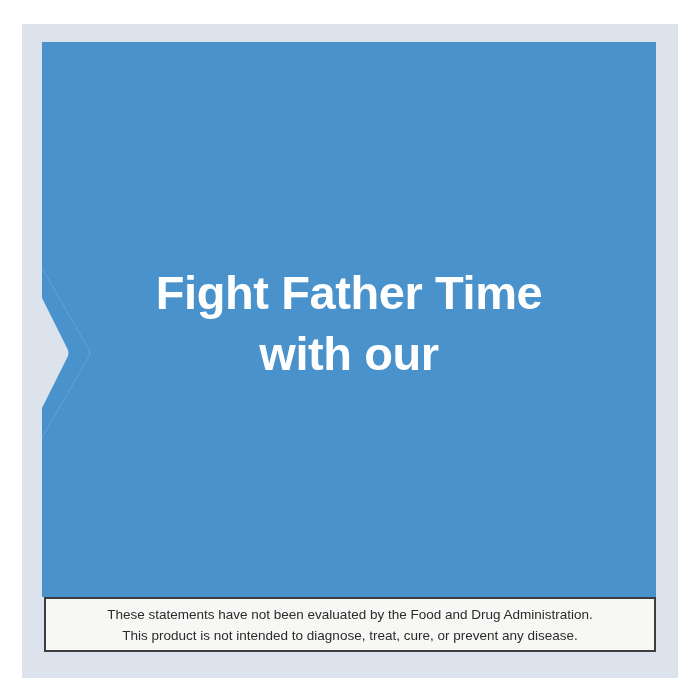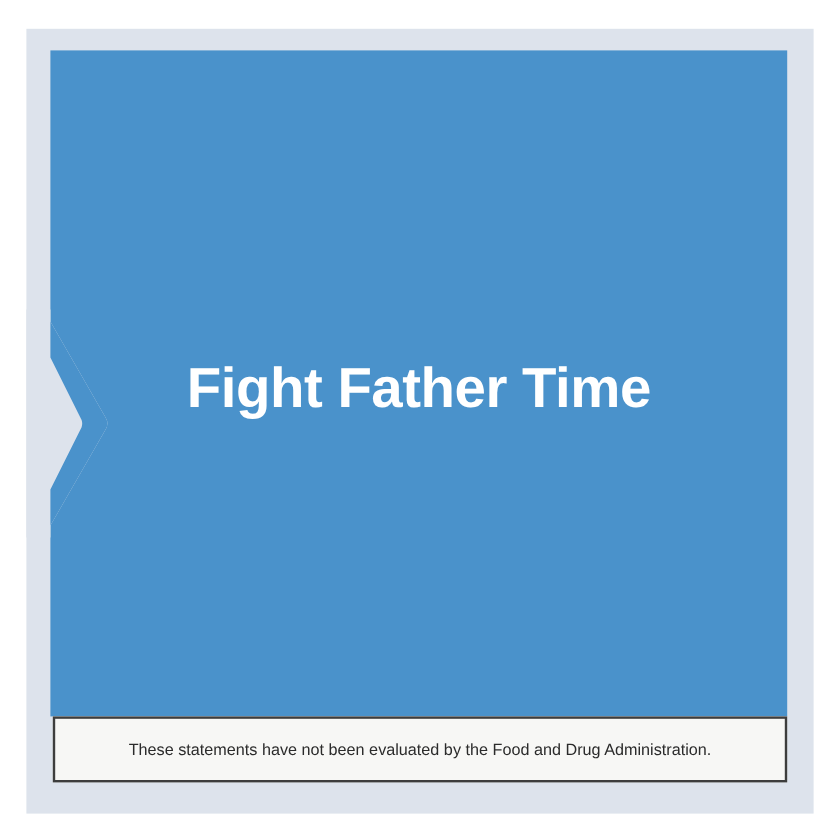--- a/index.html
+++ b/index.html
@@ -120,19 +120,21 @@
 
   <div id="chevron-accent">
     <svg viewBox="0 0 72 190" xmlns="http://www.w3.org/2000/svg" aria-hidden="true">
       <path d="M 0 0 L 20 0 L 20 10 L 66 90 Q 69 95 66 100 L 20 180 L 20 190 L 0 190 Z" fill="#dde3ec"></path>
       <path d="M 20 10 L 66 90 Q 69 95 66 100 L 20 180 L 20 150 L 46 98 Q 47 95 46 92 L 20 40 Z" fill="#4a92cb"></path>
     </svg>
   </div>
 
   <div id="headline">
     <span class="hl-line">Fight Father Time</span>
+    <span class="hl-line">with our</span>
   </div>
 
   <div id="disclaimer-box">
     <span class="disc-line">These statements have not been evaluated by the Food and Drug Administration.</span>
+    <span class="disc-line">This product is not intended to diagnose, treat, cure, or prevent any disease.</span>
   </div>
 
 </div>
 
 </body></html>

